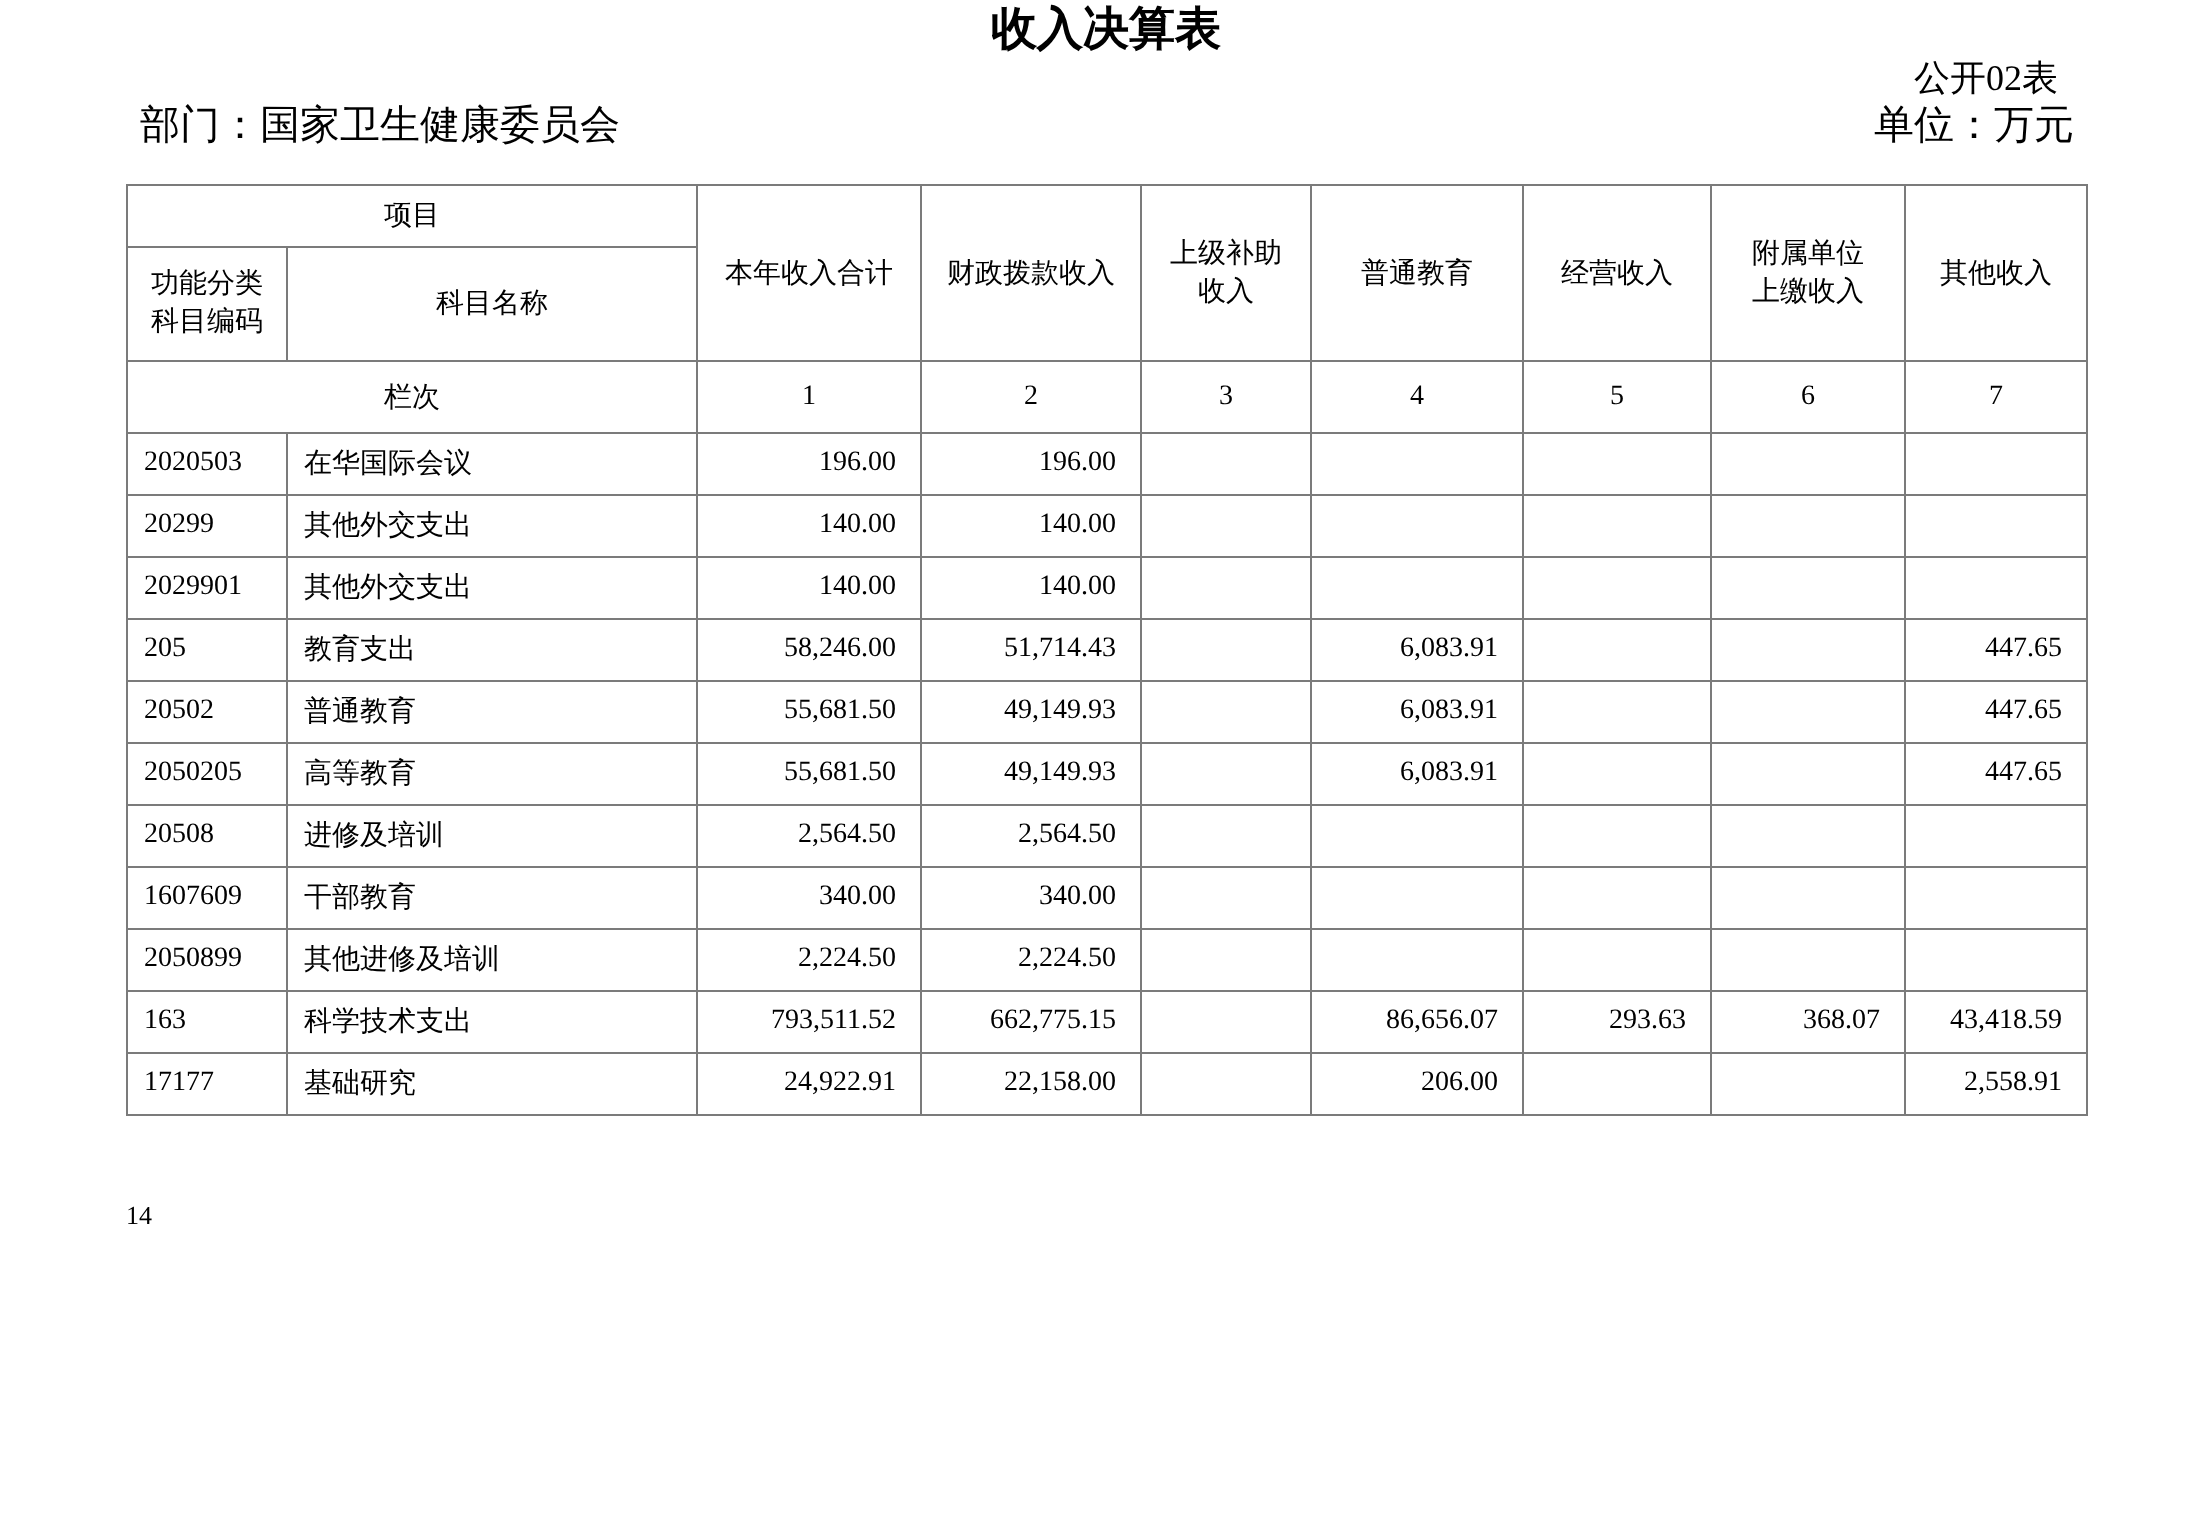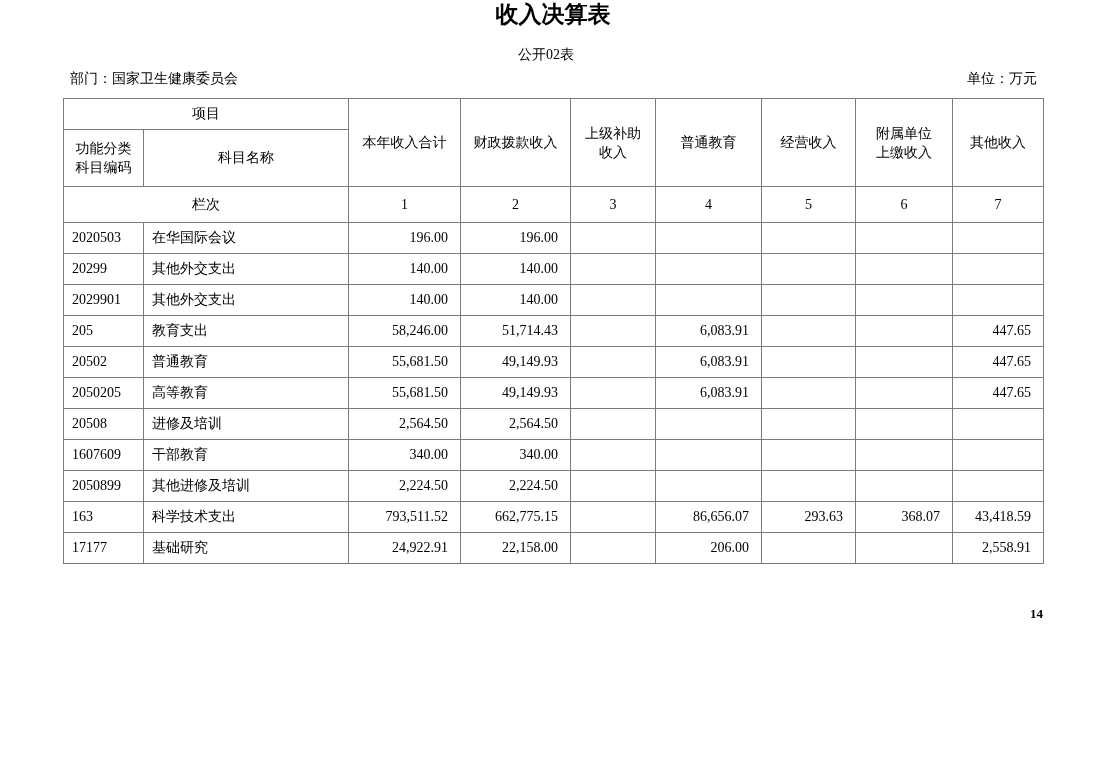--- a/index.html
+++ b/index.html
@@ -19,33 +19,32 @@
     margin-left: 63px;
   }
   .title {
     margin: 0;
     text-align: center;
     font-size: 23px;
     font-weight: bold;
     line-height: 30px;
   }
   .table-code {
-    margin-top: 16px;
-    text-align: center;
-    font-size: 14px;
+    text-align: right;
+    font-size: 18px;
     line-height: 18px;
     padding-right: 14px;
   }
   .meta-row {
     display: flex;
     justify-content: space-between;
-    font-size: 14px;
+    font-size: 20px;
     line-height: 18px;
     margin-top: 6px;
-    margin-bottom: 10px;
+    margin-bottom: 20px;
   }
   .meta-row .dept { padding-left: 7px; }
   .meta-row .unit { padding-right: 6px; }
   table {
     border-collapse: collapse;
     table-layout: fixed;
     width: 980px;
   }
   th, td {
     border: 1px solid #7b7b7b;
@@ -59,23 +58,22 @@
   tr.h1 th { height: 30px; }
   tr.h2 th { height: 56px; }
   tr.h3 th { height: 35px; }
   tbody td { height: 30px; }
   .pre { white-space: pre-line; line-height: 19px; }
   td.left { text-align: left; padding-left: 8px; }
   td.num  { text-align: right; padding-right: 12px; }
   tr.bold td { font-weight: normal; }
   .page-number {
     margin-top: 42px;
-    text-align: right;
+    text-align: left;
     font-size: 13px;
-    font-weight: bold;
   }
 </style>
 </head>
 <body>
 
 <div class="content">
 
   <h1 class="title">收入决算表</h1>
 
   <div class="table-code">公开02表</div>

